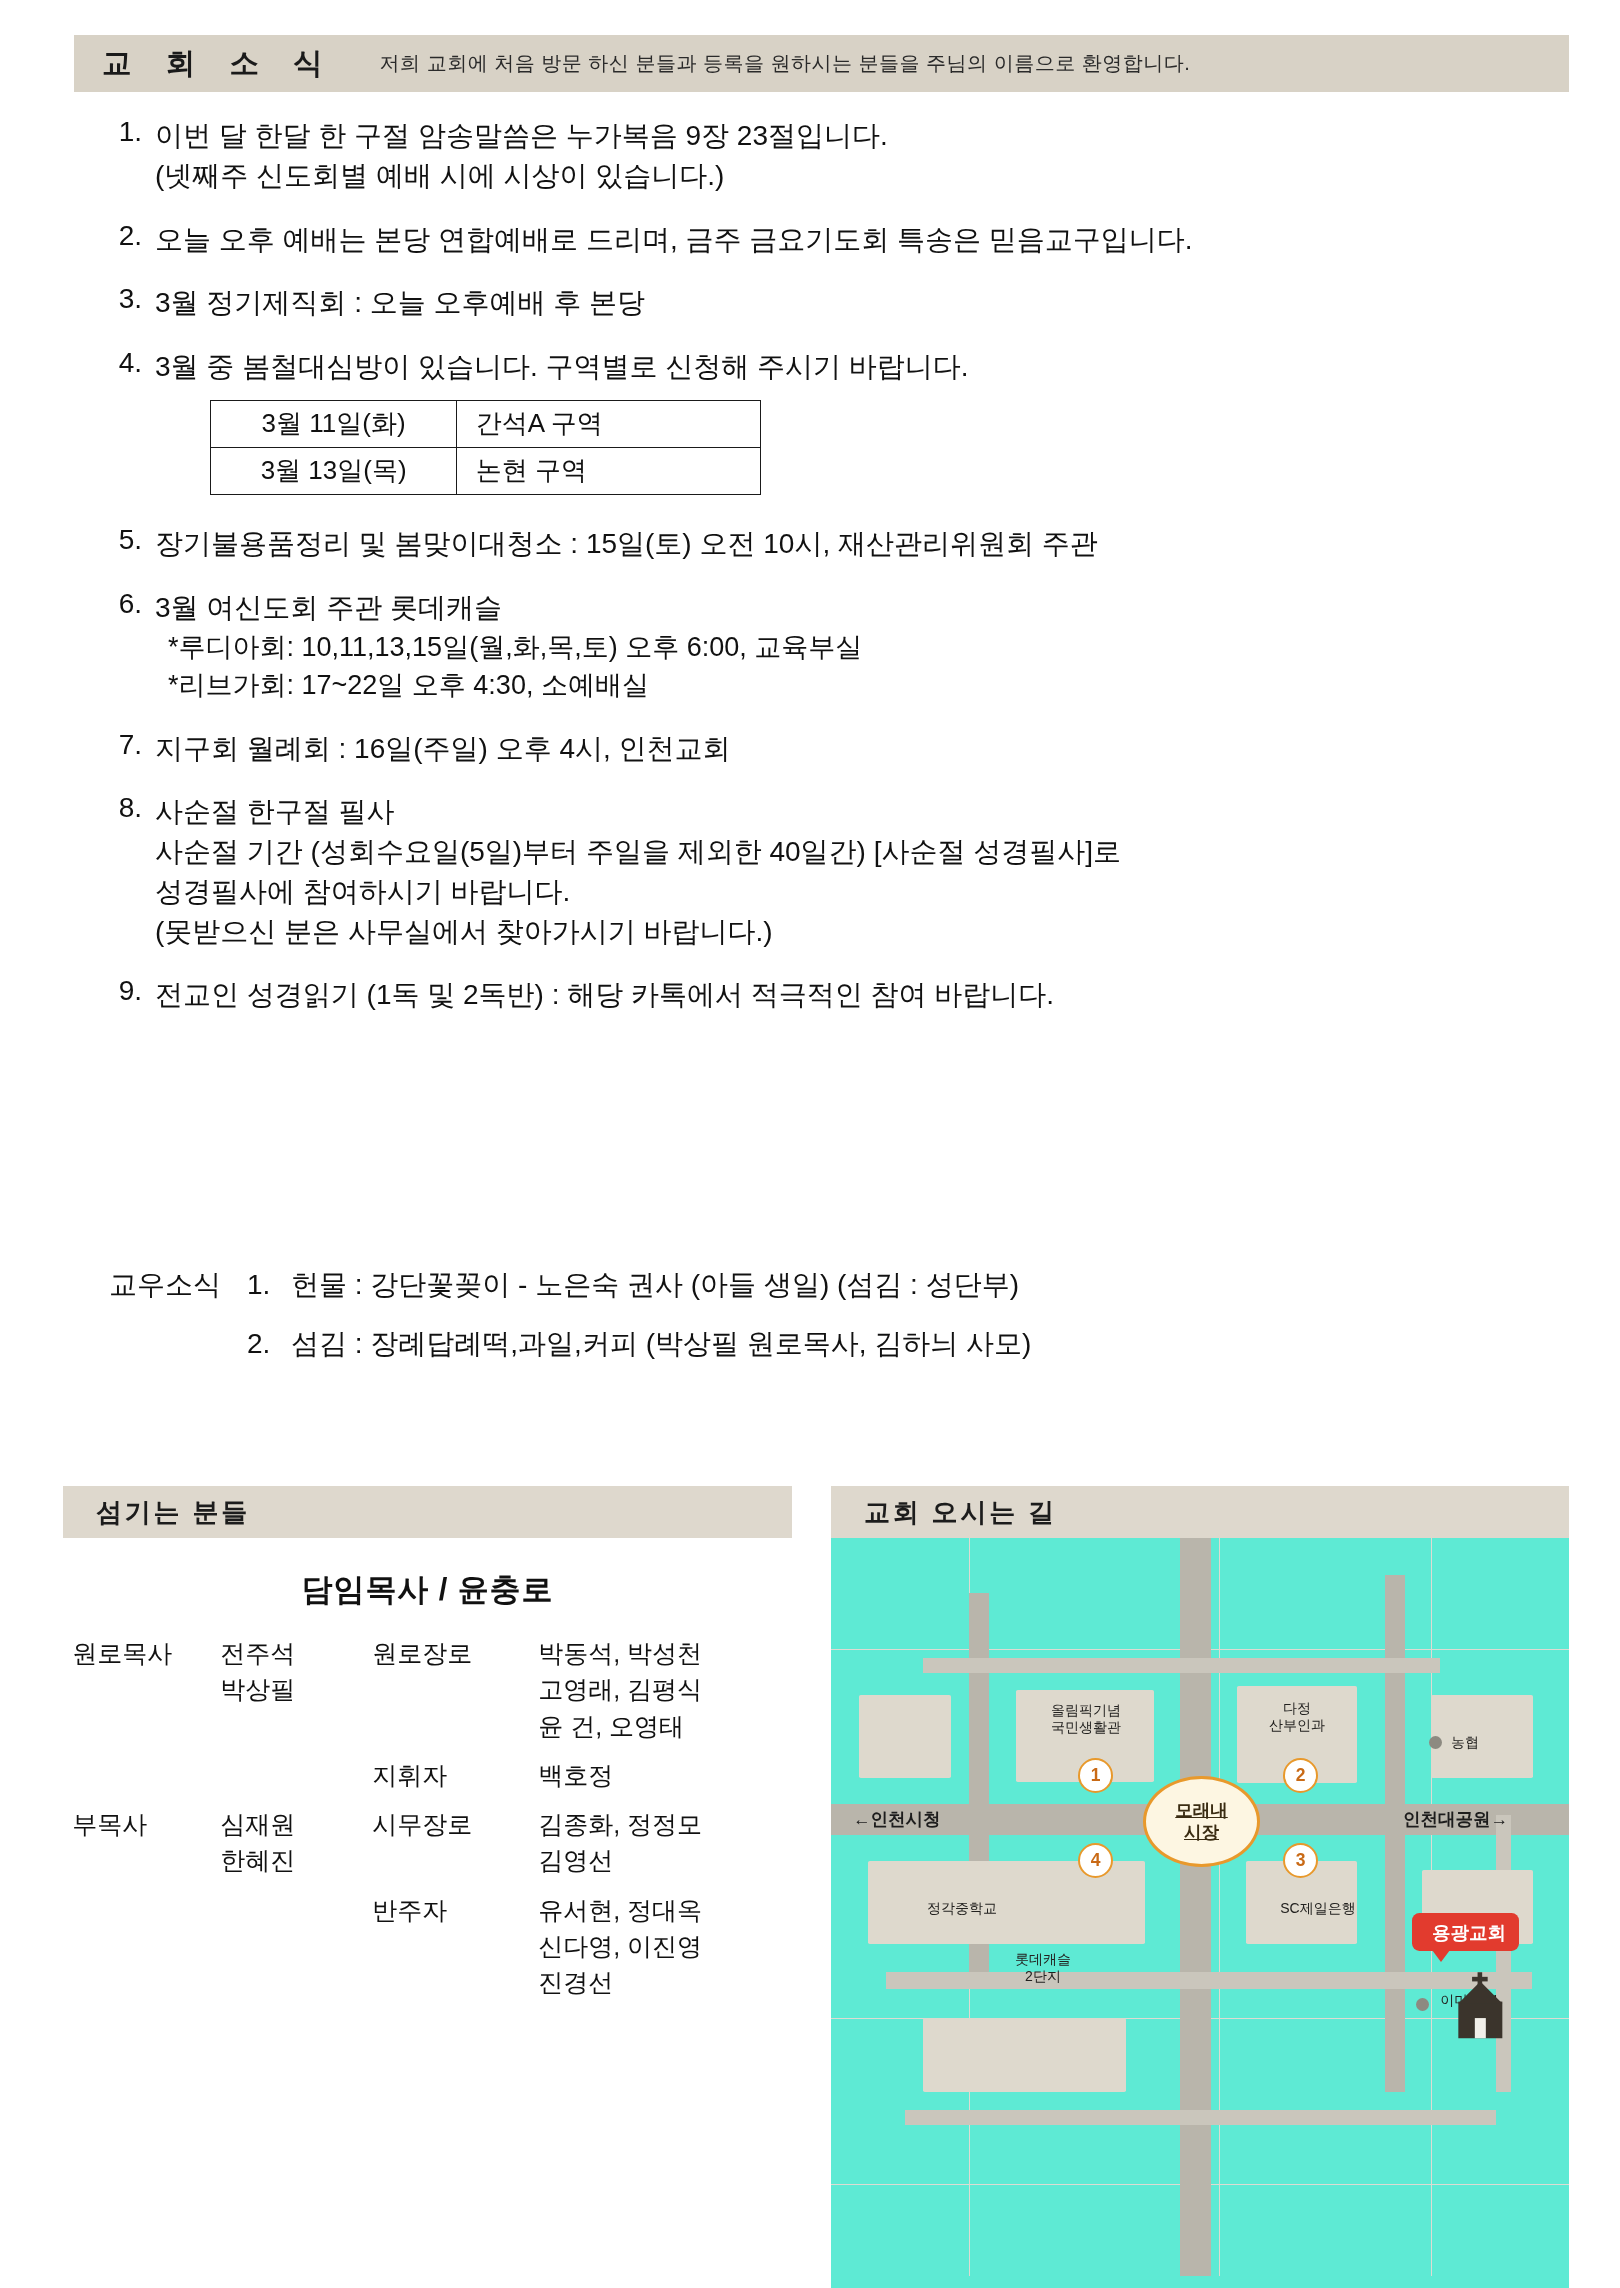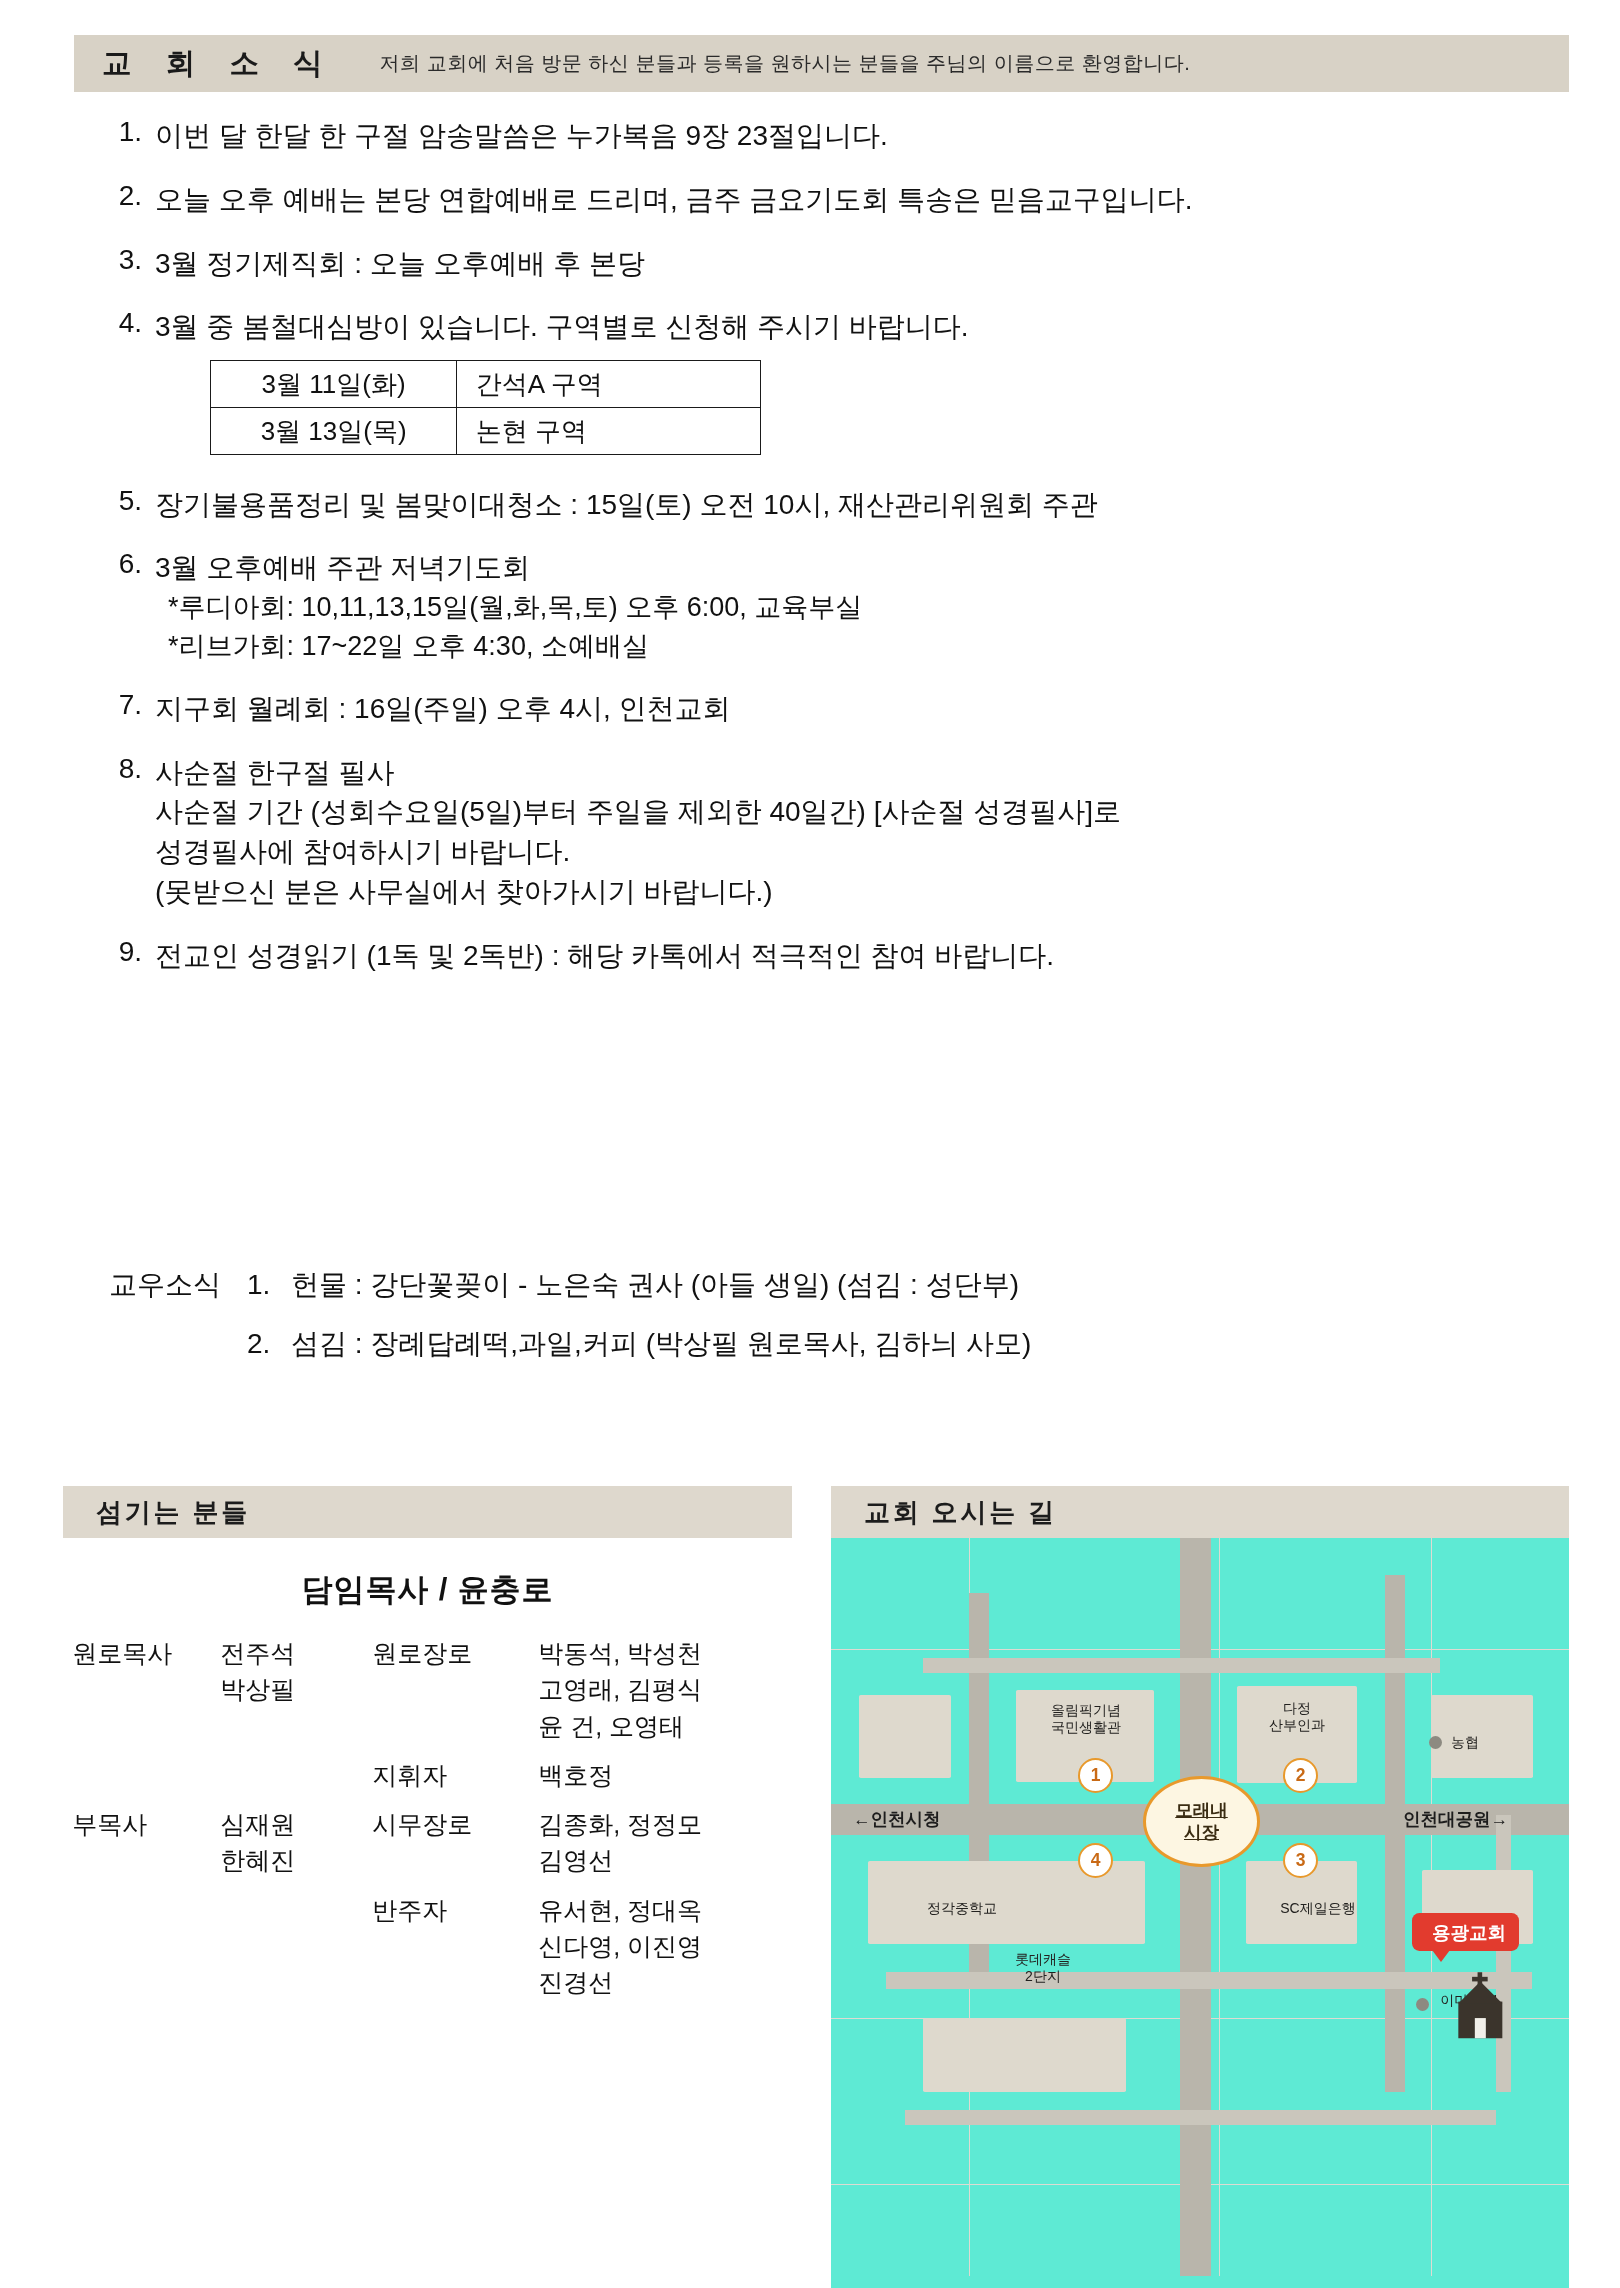--- a/index.html
+++ b/index.html
@@ -306,20 +306,21 @@
     <div class="header-title">교 회 소 식</div>
     <div class="header-sub">저희 교회에 처음 방문 하신 분들과 등록을 원하시는 분들을 주님의 이름으로 환영합니다.</div>
   </div>
 
   <div class="notices">
 
     <div class="notice">
       <div class="notice-num">1.</div>
       <div class="notice-body">
         <span class="sub">이번 달 한달 한 구절 암송말씀은 누가복음 9장 23절입니다.</span>
+        <span class="sub">(넷째주 신도회별 예배 시에 시상이 있습니다.)</span>
       </div>
     </div>
 
     <div class="notice">
       <div class="notice-num">2.</div>
       <div class="notice-body">
         <span class="sub">오늘 오후 예배는 본당 연합예배로 드리며, 금주 금요기도회 특송은 믿음교구입니다.</span>
       </div>
     </div>
 
@@ -352,21 +353,21 @@
     <div class="notice">
       <div class="notice-num">5.</div>
       <div class="notice-body">
         <span class="sub">장기불용품정리 및 봄맞이대청소 : 15일(토) 오전 10시, 재산관리위원회 주관</span>
       </div>
     </div>
 
     <div class="notice">
       <div class="notice-num">6.</div>
       <div class="notice-body">
-        <span class="sub">3월 오후예배 주관 저녁기도회</span>
+        <span class="sub">3월 여신도회 주관 롯데캐슬</span>
         <span class="sub-indent">*루디아회: 10,11,13,15일(월,화,목,토) 오후 6:00, 교육부실</span>
         <span class="sub-indent">*리브가회: 17~22일 오후 4:30, 소예배실</span>
       </div>
     </div>
 
     <div class="notice">
       <div class="notice-num">7.</div>
       <div class="notice-body">
         <span class="sub">지구회 월례회 : 16일(주일) 오후 4시, 인천교회</span>
       </div>

